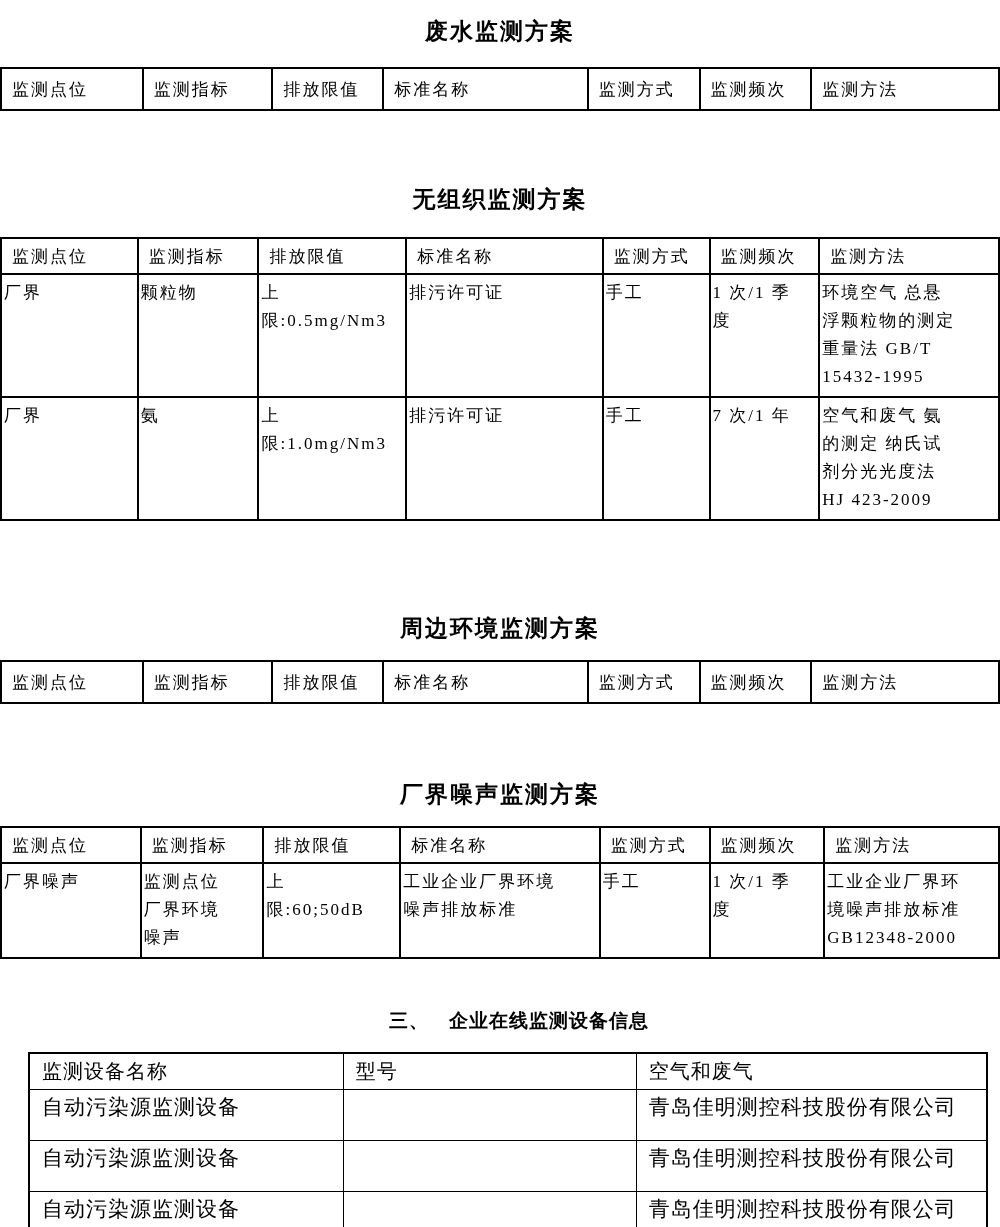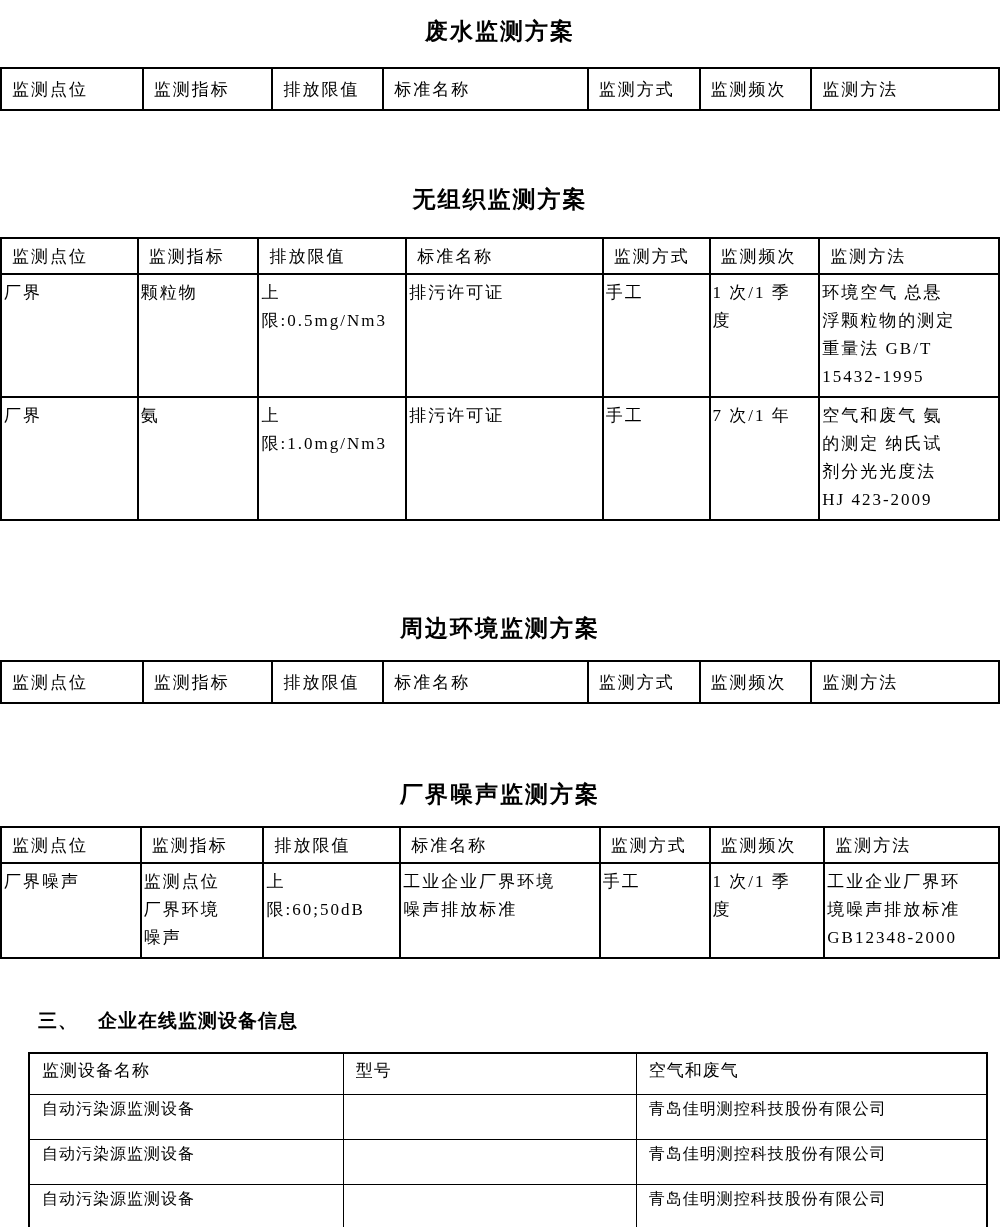--- a/index.html
+++ b/index.html
@@ -35,21 +35,21 @@
   }
   
   #title-0 { margin-top: 16px; }
   #host-0  { margin-top: 19px; }
   #title-1 { margin-top: 73px; }
   #host-1  { margin-top: 21px; }
   #title-2 { margin-top: 92px; }
   #host-2  { margin-top: 15px; }
   #title-3 { margin-top: 75px; }
   #host-3  { margin-top: 15px; }
-  #heading-equip { margin-top: 49px; }
+  #heading-equip { margin-top: 49px; text-align: center; }
   #title-4 { margin-top: 69px; }
   #host-4  { margin-top: 18px; }
 
   table {
     border-collapse: collapse;
     table-layout: fixed;
   }
   .plan-table {
     width: 1000px;
   }
@@ -80,28 +80,28 @@
     margin-left: 28px;
   }
   .equip-table th, .equip-table td {
     border: 1px solid #000000;
     overflow: hidden;
   }
   .equip-table { border: 2px solid #000000; }
   .equip-table th {
     text-align: left;
     font-weight: normal;
-    font-size: 17px;
-    padding: 4px 4px 12px 12px;
+    font-size: 20px;
+    padding: 4px 4px 4px 12px;
     height: 24px;
     vertical-align: middle;
     letter-spacing: 1px;
   }
   .equip-table td {
-    font-size: 16px;
+    font-size: 21px;
     padding: 3px 4px 19px 12px;
     height: 22px;
     vertical-align: middle;
     letter-spacing: 1px;
     white-space: nowrap;
   }
 </style>
 </head>
 <body>
 

